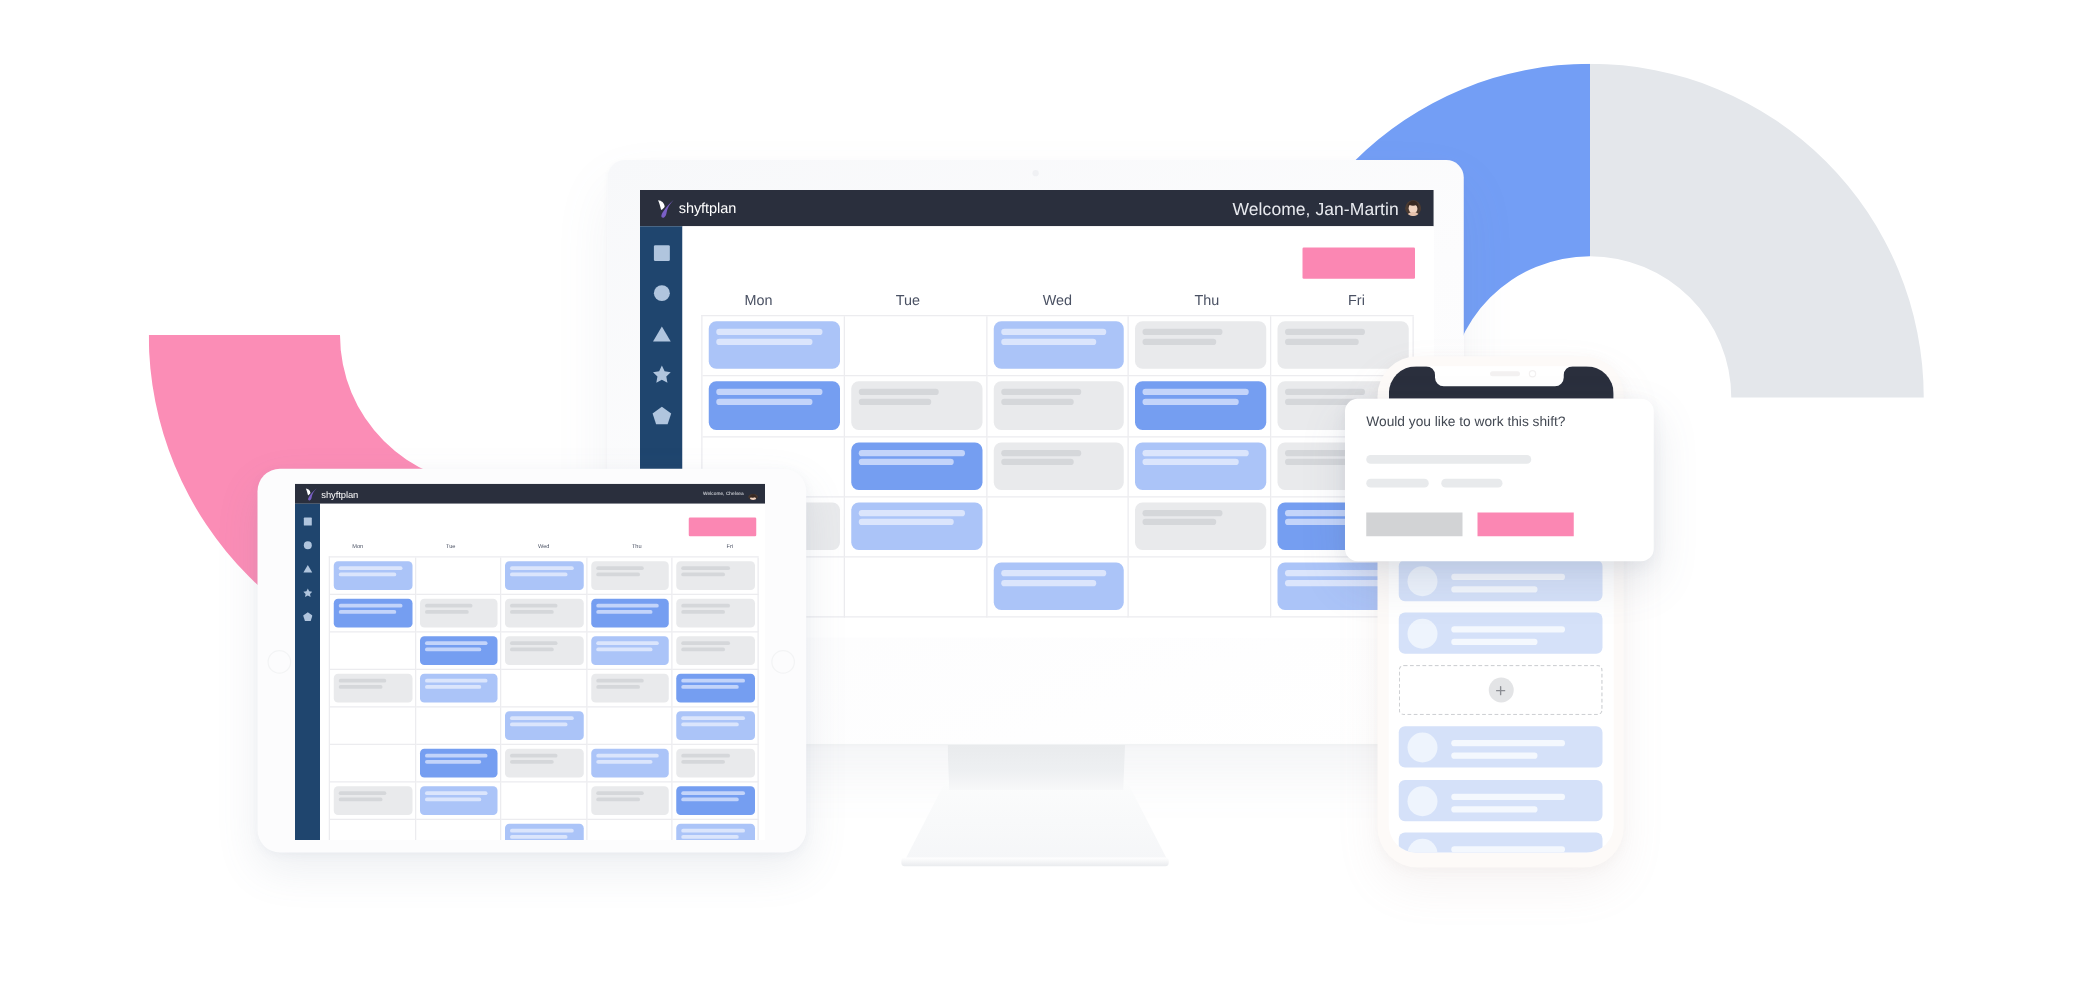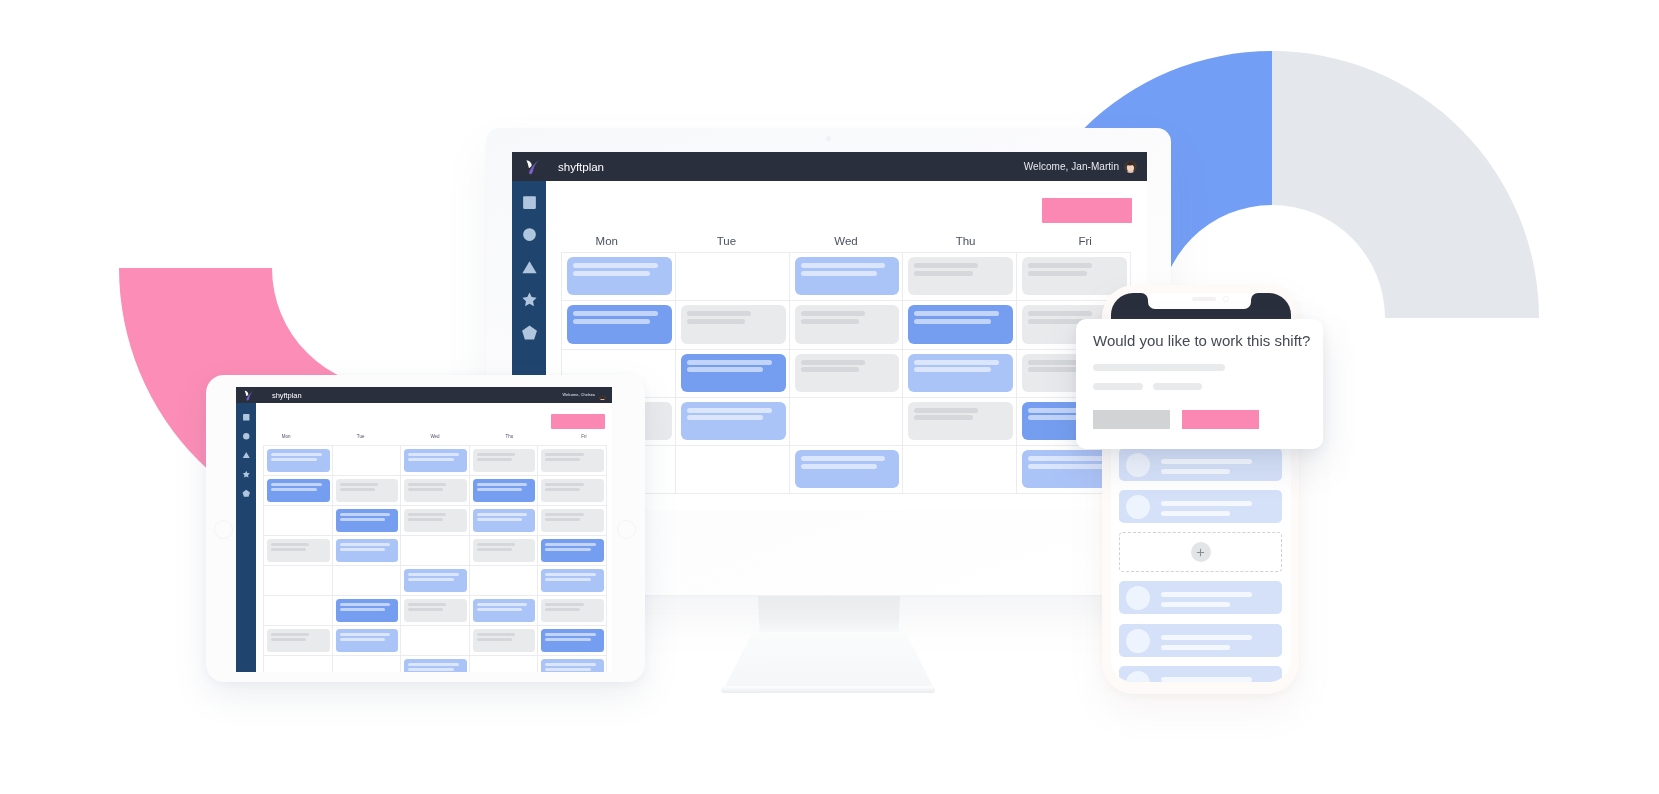--- a/index.html
+++ b/index.html
@@ -14,24 +14,24 @@
   
   #monitor{position:absolute;left:486px;top:128px;width:685px;height:467px;
            background:linear-gradient(160deg,#f7f8fa 0%,#fcfcfd 45%,#ffffff 100%);border-radius:14px;
            box-shadow:0 22px 44px rgba(120,130,160,.09), 0 1px 3px rgba(120,130,160,.05);}
   #monitor .cam{position:absolute;left:50%;top:8px;width:5px;height:5px;margin-left:-2.5px;
            border-radius:50%;background:#f0f1f4;}
   #screen{position:absolute;left:26px;top:24px;width:635px;height:358px;background:#fff;overflow:hidden;}
 
   .topbar{position:relative;height:29px;background:#2a2f3d;display:flex;align-items:center;
           justify-content:space-between;padding:0 10px 0 12px;box-sizing:border-box;}
-  .brandrow{display:flex;align-items:center;gap:18px;}
+  .brandrow{display:flex;align-items:center;gap:3px;}
   .brandname{color:#fff;font-size:11.6px;letter-spacing:-.05px;font-weight:400;}
   .welcome{display:flex;align-items:center;gap:5px;}
-  .welcome .txt{color:#e8eaef;font-size:10px;letter-spacing:.05px;}
+  .welcome .txt{color:#e8eaef;font-size:14px;letter-spacing:.05px;}
   .avatar{width:13px;height:13px;border-radius:50%;overflow:hidden;flex:none;}
 
   .sidebar{position:absolute;left:0;top:29px;width:34px;bottom:0;background:#1f456e;
            display:flex;flex-direction:column;align-items:center;padding-top:13px;gap:15.4px;}
   .sb-ic{width:17px;height:17px;fill:#b0c5de;}
 
   .board{position:absolute;left:34px;top:29px;right:0;bottom:0;background:#fff;}
   .actionbar{height:48px;position:relative;}
   .pinkbtn{position:absolute;right:15px;top:17px;width:90px;height:25px;background:#fb87b3;border-radius:1px;}
 
@@ -111,21 +111,21 @@
   .pcard .r2{position:absolute;left:42px;top:21px;height:5px;width:69px;border-radius:3px;background:#f4f8fe;}
   .padd{height:40px;border-radius:4px;border:1.2px dashed #cfd1d4;position:relative;background:#fff;box-sizing:border-box;}
   .padd .plus{position:absolute;left:50%;top:50%;transform:translate(-50%,-50%);
               width:20px;height:20px;border-radius:50%;background:#e3e4e6;
               display:flex;align-items:center;justify-content:center;}
   .padd .plus svg{width:11px;height:11px;}
 
   
   #notif{position:absolute;left:1076px;top:319px;width:247px;height:130px;background:#fff;
          border-radius:10px;box-shadow:0 16px 36px rgba(90,100,130,.15),0 4px 12px rgba(90,100,130,.07);}
-  #notif .title{position:absolute;left:17px;top:13px;font-size:15px;color:#434953;white-space:nowrap;}
+  #notif .title{position:absolute;left:17px;top:13px;font-size:11px;color:#434953;white-space:nowrap;}
   #notif .b1{position:absolute;left:17px;top:45px;width:132px;height:7px;border-radius:3.5px;background:#e8eaec;}
   #notif .b2{position:absolute;left:17px;top:64px;width:50px;height:7px;border-radius:3.5px;background:#e8eaec;}
   #notif .b3{position:absolute;left:77px;top:64px;width:49px;height:7px;border-radius:3.5px;background:#e8eaec;}
   #notif .btn-grey{position:absolute;left:17px;top:91px;width:77px;height:19px;background:#d2d3d5;}
   #notif .btn-pink{position:absolute;left:106px;top:91px;width:77px;height:19px;background:#fb87b3;}
 </style>
 </head>
 <body>
 
 <div id="stage">

